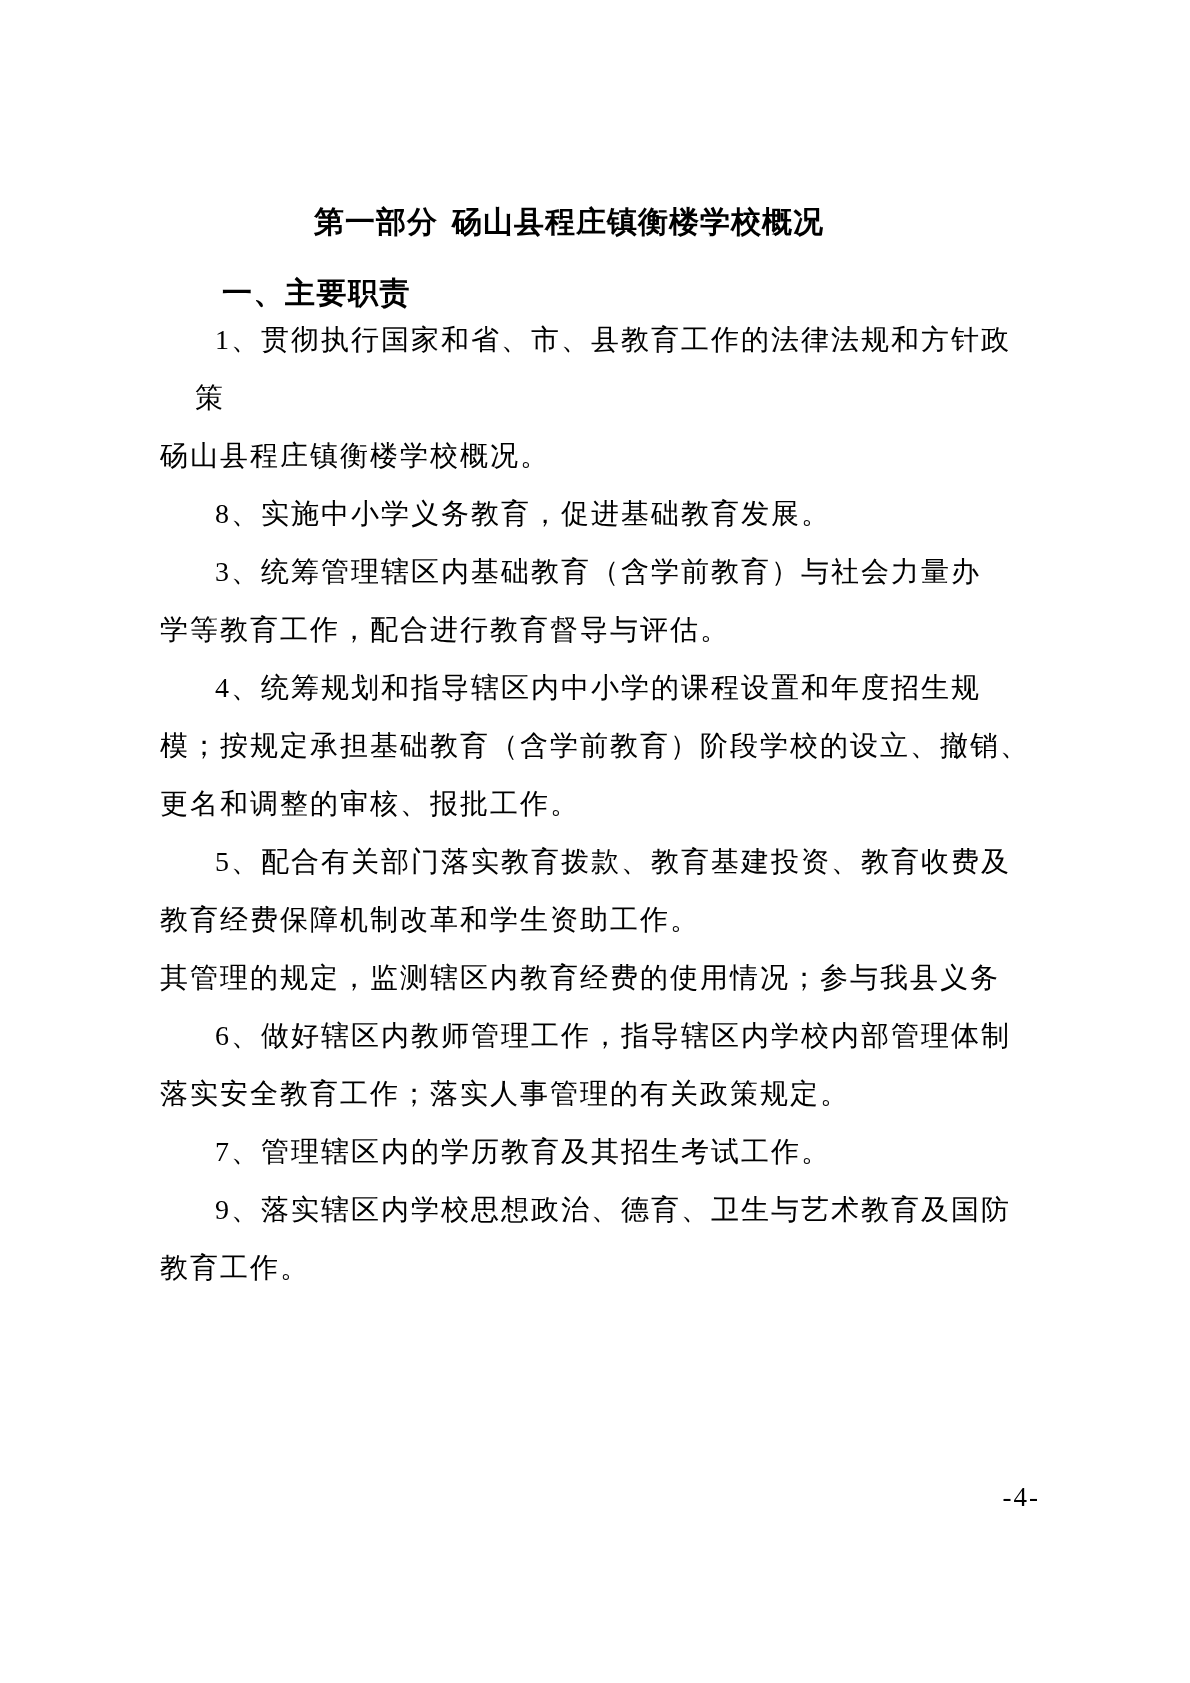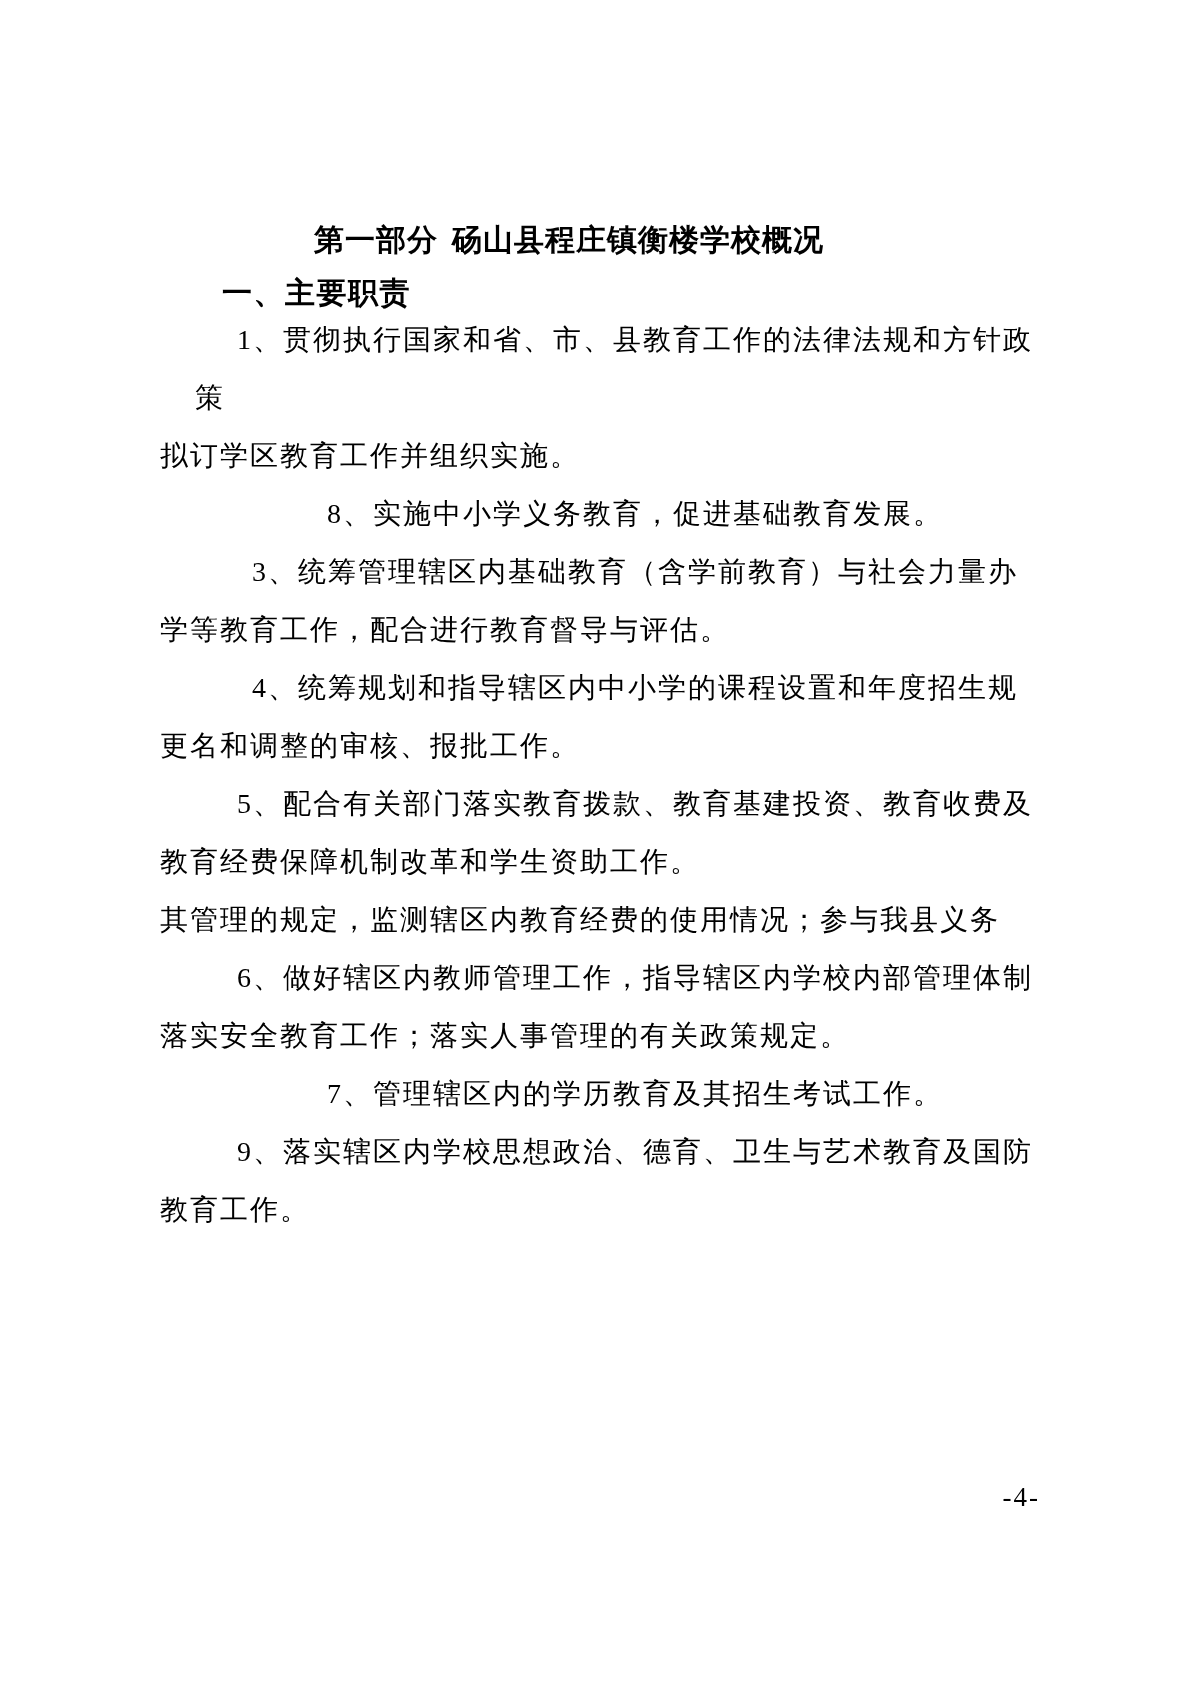--- a/index.html
+++ b/index.html
@@ -7,21 +7,21 @@
   .page {
     position: relative;
     width: 1190px;
     height: 1683px;
     background: #ffffff;
     color: #000000;
     overflow: hidden;
   }
   .doc-title {
     position: absolute;
-    top: 220px;
+    top: 202px;
     left: 0;
     width: 1130px;
     text-align: center;
     font-size: 30px;
     font-weight: bold;
     font-family: "Liberation Sans", "DejaVu Sans", sans-serif;
     letter-spacing: 1px;
     white-space: nowrap;
     padding-left: 8px;
   }
@@ -49,21 +49,21 @@
     font-size: 28px;
     font-weight: normal;
   }
   .line {
     height: 58px;
     line-height: 58px;
     letter-spacing: 2px;
     white-space: nowrap;
   }
   .indent-1 { padding-left: 35px; }
-  .indent-2 { padding-left: 55px; text-align: center; }
+  .indent-2 { padding-left: 55px; }
   .page-number {
     position: absolute;
     top: 1482px;
     right: 150px;
     font-size: 27px;
     font-family: "Liberation Serif", "DejaVu Serif", serif;
     letter-spacing: 2px;
   }
 </style>
 </head>
@@ -71,25 +71,26 @@
 
 <div class="page">
 
   <h1 class="doc-title"><span class="title-part1">第一部分</span><span class="title-part2">砀山县程庄镇衡楼学校概况</span></h1>
 
   <h2 class="section-heading">一、主要职责</h2>
 
   <div class="content">
     <div class="line indent-2">1、贯彻执行国家和省、市、县教育工作的法律法规和方针政</div>
     <div class="line indent-1">策</div>
-    <div class="line">拟订学区教育工作并组织实施。</div>
+    <div class="line">砀山县程庄镇衡楼学校概况。</div>
     <div class="line indent-2">8、实施中小学义务教育，促进基础教育发展。</div>
     <div class="line indent-2">3、统筹管理辖区内基础教育（含学前教育）与社会力量办</div>
     <div class="line">学等教育工作，配合进行教育督导与评估。</div>
     <div class="line indent-2">4、统筹规划和指导辖区内中小学的课程设置和年度招生规</div>
+    <div class="line">模；按规定承担基础教育（含学前教育）阶段学校的设立、撤销、</div>
     <div class="line">更名和调整的审核、报批工作。</div>
     <div class="line indent-2">5、配合有关部门落实教育拨款、教育基建投资、教育收费及</div>
     <div class="line">教育经费保障机制改革和学生资助工作。</div>
     <div class="line">其管理的规定，监测辖区内教育经费的使用情况；参与我县义务</div>
     <div class="line indent-2">6、做好辖区内教师管理工作，指导辖区内学校内部管理体制</div>
     <div class="line">落实安全教育工作；落实人事管理的有关政策规定。</div>
     <div class="line indent-2">7、管理辖区内的学历教育及其招生考试工作。</div>
     <div class="line indent-2">9、落实辖区内学校思想政治、德育、卫生与艺术教育及国防</div>
     <div class="line">教育工作。</div>
   </div>

